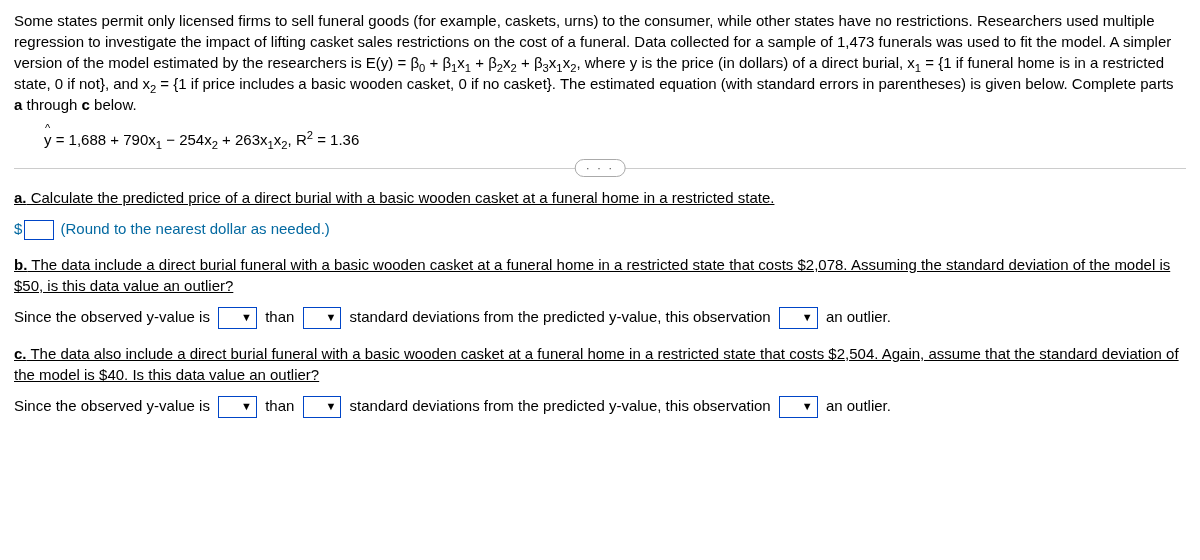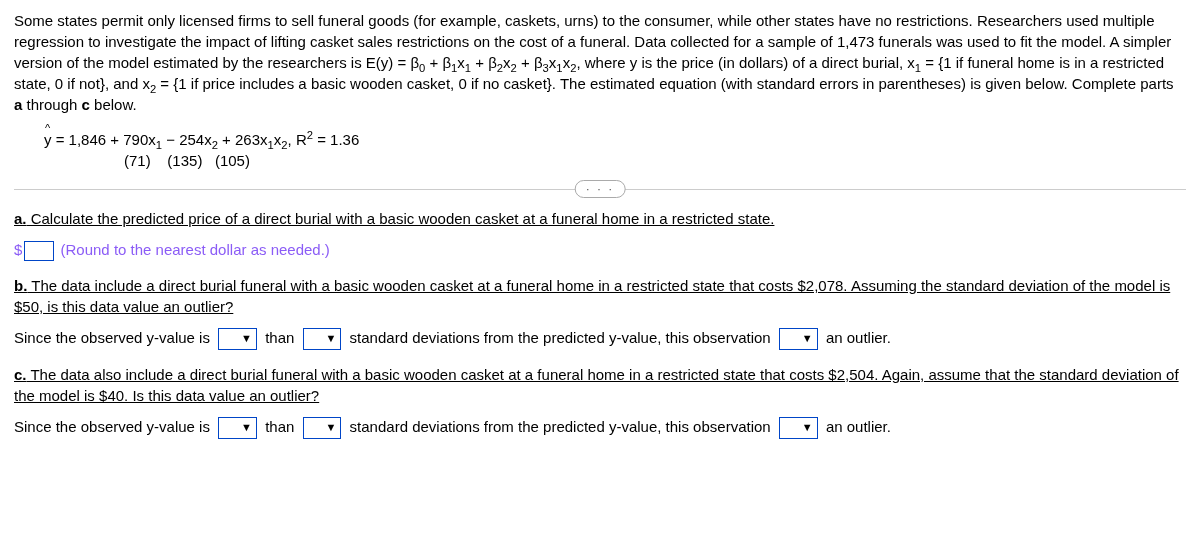--- a/index.html
+++ b/index.html
@@ -41,21 +41,21 @@
     padding: 0 10px;
     font-size: 12px;
     line-height: 16px;
     letter-spacing: 2px;
     color: #555;
   }
   .part {
     margin: 14px 0 8px 0;
     text-decoration: underline;
   }
-  .blue { color: #8b5cf6; }
+  .blue { color: #0369a1; }
   .inline-input {
     display: inline-block;
     width: 30px;
     height: 20px;
     border: 1px solid #0045c7;
     vertical-align: middle;
     margin: 0 2px;
     box-sizing: border-box;
   }
   .dd {
@@ -87,24 +87,21 @@
 </style>
 </head>
 <body>
 
 <div class="intro">
   <span>Some states permit only licensed firms to sell funeral goods (for example, caskets, urns) to the consumer, while other states have no restrictions. Researchers used multiple regression to investigate the impact of lifting casket sales restrictions on the cost of a funeral. Data collected for a sample of 1,473 funerals was used to fit the model. A simpler version of the model estimated by the researchers is E(y) = β</span><sub>0</sub><span> + β</span><sub>1</sub><span>x</span><sub>1</sub><span> + β</span><sub>2</sub><span>x</span><sub>2</sub><span> + β</span><sub>3</sub><span>x</span><sub>1</sub><span>x</span><sub>2</sub><span>, where y is the price (in dollars) of a direct burial, x</span><sub>1</sub><span> = {1 if funeral home is in a restricted state, 0 if not}, and x</span><sub>2</sub><span> = {1 if price includes a basic wooden casket, 0 if no casket}. The estimated equation (with standard errors in parentheses) is given below. Complete parts </span><b>a</b><span> through </span><b>c</b><span> below.</span>
 </div>
 
 <div class="eq-block">
   <div class="eq-row">
-    <span class="yhat"><span class="hat">^</span><span>y</span></span><span> = 1,846 + 790x</span><sub>1</sub><span> − 254x</span><sub>2</sub><span> + 263x</span><sub>1</sub><span>x</span><sub>2</sub><span>, R</span><sup>2</sup><span> = 1.36</span>
-  </div>
-  <div class="eq-row eq-se">
-    <span>(71)</span>&nbsp;&nbsp;&nbsp;&nbsp;<span>(135)</span>&nbsp;&nbsp;&nbsp;<span>(105)</span>
+    <span class="yhat"><span class="hat">^</span><span>y</span></span><span> = 1,688 + 790x</span><sub>1</sub><span> − 254x</span><sub>2</sub><span> + 263x</span><sub>1</sub><span>x</span><sub>2</sub><span>, R</span><sup>2</sup><span> = 1.36</span>
   </div>
 </div>
 
 <div class="hr-wrap">
   <hr class="hline">
   <span class="dots-pill">· · ·</span>
 </div>
 
 <div class="part">
   <b>a.</b><span> Calculate the predicted price of a direct burial with a basic wooden casket at a funeral home in a restricted state.</span>

